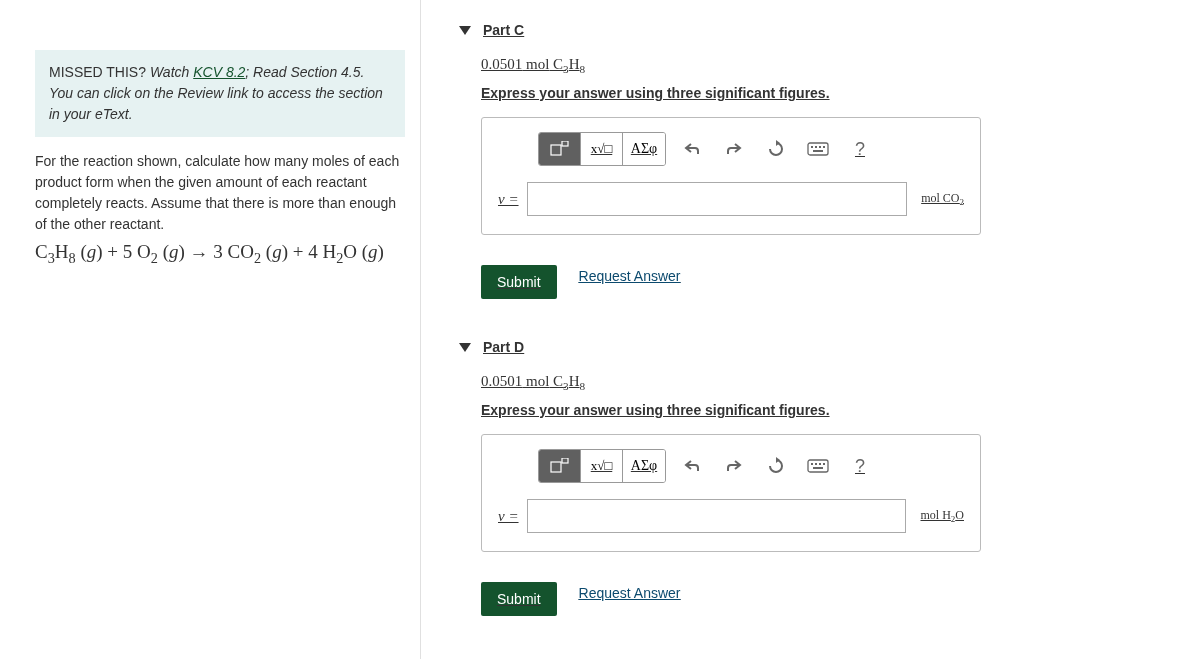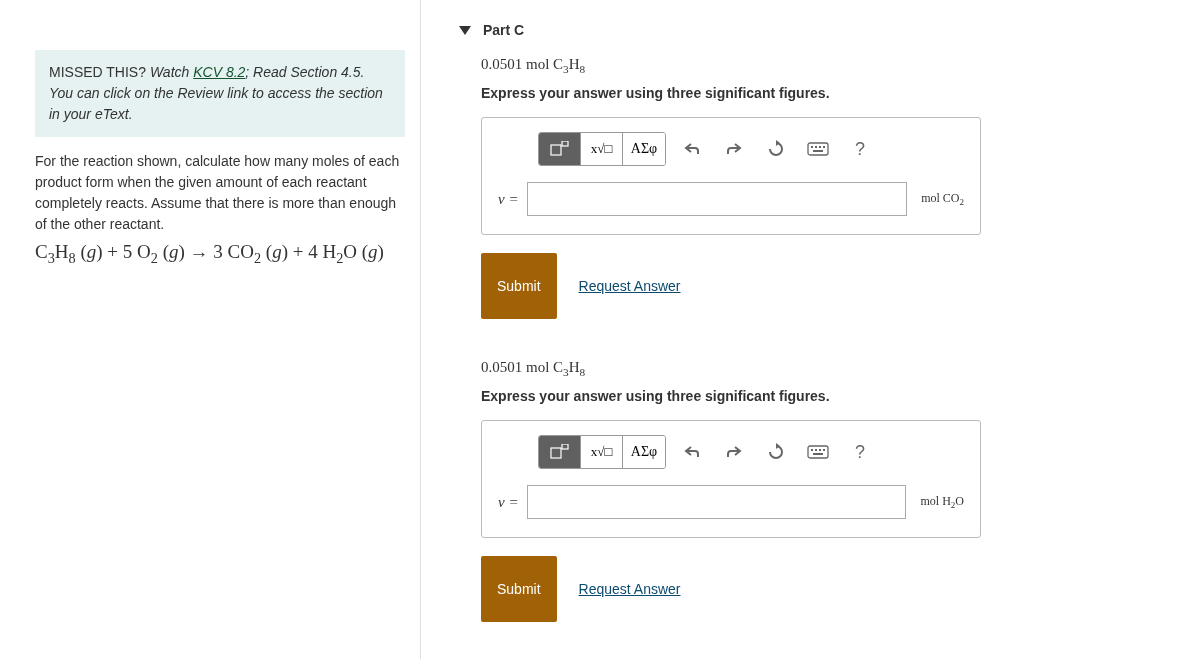--- a/index.html
+++ b/index.html
@@ -1,19 +1,19 @@
 <!DOCTYPE html>
 <html><head>
 <meta charset="utf-8">
 <style>
 * { box-sizing: border-box; margin: 0; padding: 0; }
 body { font-family: Arial, Helvetica, sans-serif; font-size: 14px; color: #333; background: #fff; width: 1200px; height: 659px; position: relative; }
 .container { display: flex; height: 100%; }
 .left-panel { width: 420px; padding: 50px 15px 0 35px; }
-.right-panel { flex: 1; padding: 10px 30px 0 60px; border-left: 1px solid #e0e0e0; }
+.right-panel { flex: 1; padding: 10px 30px 0 60px; border-left: 1px solid #e0e0e0; text-decoration: underline; }
 .info-box { background: #e6f2f2; padding: 12px 14px; margin-bottom: 14px; }
 .info-box p { line-height: 1.5; }
 .info-box .missed { font-weight: normal; }
 .info-box em { font-style: italic; }
 .info-box a { color: #14532d; text-decoration: underline; }
 .question-text { line-height: 1.5; margin-bottom: 6px; }
 .equation { font-family: Georgia, 'Times New Roman', serif; font-size: 19px; margin-top: 4px; }
 .part-header { display: flex; align-items: center; font-weight: bold; margin: 12px 0 18px -22px; }
 .part-header .triangle { width: 0; height: 0; border-left: 6px solid transparent; border-right: 6px solid transparent; border-top: 9px solid #333; margin-right: 12px; }
 .given { font-family: Georgia, 'Times New Roman', serif; font-size: 15px; margin-bottom: 10px; }
@@ -23,21 +23,21 @@
 .tool-group { display: flex; border: 1px solid #999; border-radius: 3px; overflow: hidden; }
 .tool-btn { width: 42px; height: 32px; border: none; border-right: 1px solid #999; background: #fff; cursor: pointer; display: flex; align-items: center; justify-content: center; font-size: 14px; font-family: Georgia, serif; }
 .tool-btn:last-child { border-right: none; }
 .tool-btn.active { background: #606060; color: #fff; }
 .tool-icon { width: 32px; height: 32px; display: flex; align-items: center; justify-content: center; cursor: pointer; margin-left: 10px; color: #666; }
 .input-row { display: flex; align-items: center; }
 .var-label { font-family: Georgia, serif; font-style: italic; font-size: 15px; margin-right: 8px; }
 .answer-input { flex: 1; height: 34px; border: 1px solid #aaa; padding: 0 8px; font-size: 14px; }
 .unit-label { font-family: Georgia, serif; font-size: 12px; margin-left: 14px; white-space: nowrap; }
 .button-row { display: flex; align-items: center; gap: 22px; }
-.submit-btn { background: #a16207; color: #fff; border: none; padding: 25px 16px; font-size: 14px; cursor: pointer; border-radius: 2px; }
+.submit-btn { background: #14532d; color: #fff; border: none; padding: 9px 16px; font-size: 14px; cursor: pointer; border-radius: 2px; margin-top: 12px; }
 .request-link { color: #0c4a6e; text-decoration: underline; cursor: pointer; }
 sub { font-size: 0.75em; vertical-align: sub; }
 .part-block { margin-bottom: 40px; }
 </style>
 </head>
 <body>
 
 <div class="container">
   <div class="left-panel">
     <div class="info-box">
@@ -114,20 +114,24 @@
           <span class="unit-label">mol CO<sub>2</sub></span>
         </div>
       </div>
       <div class="button-row">
         <button class="submit-btn">Submit</button>
         <a class="request-link">Request Answer</a>
       </div>
     </div>
 
     <div class="part-block">
+      <div class="part-header">
+        <span class="triangle"></span>
+        <span>Part D</span>
+      </div>
       <p class="given">
         <span>0.0501</span>
         <span>mol</span>
         C<sub>3</sub>H<sub>8</sub>
       </p>
       <p class="instruction">Express your answer using three significant figures.</p>
       <div class="answer-box">
         <div class="toolbar">
           <div class="tool-group">
             <button class="tool-btn active">

